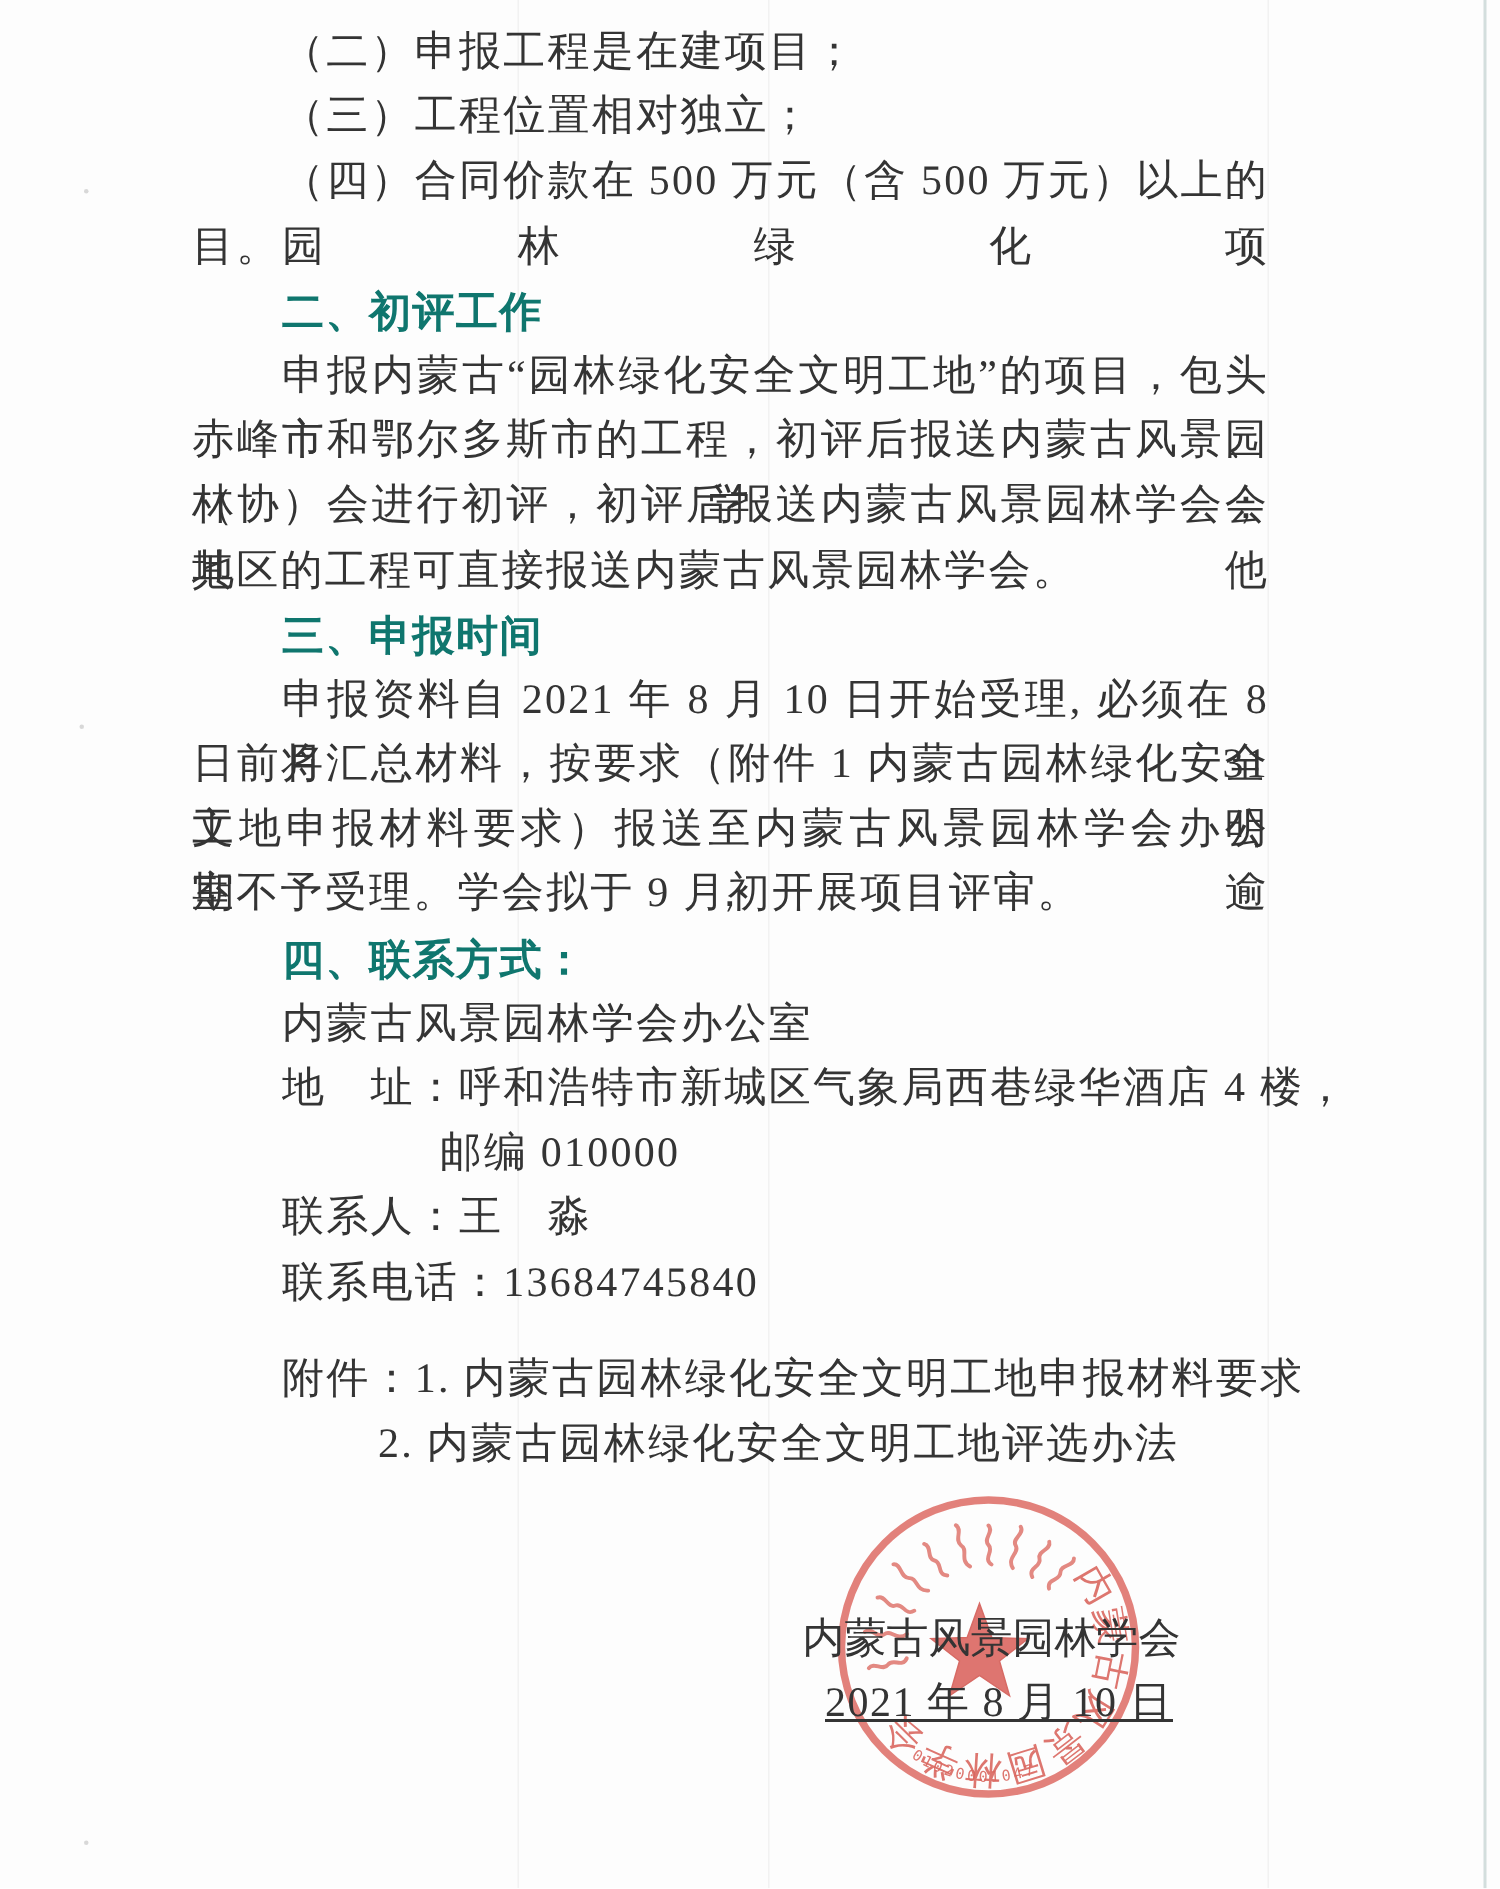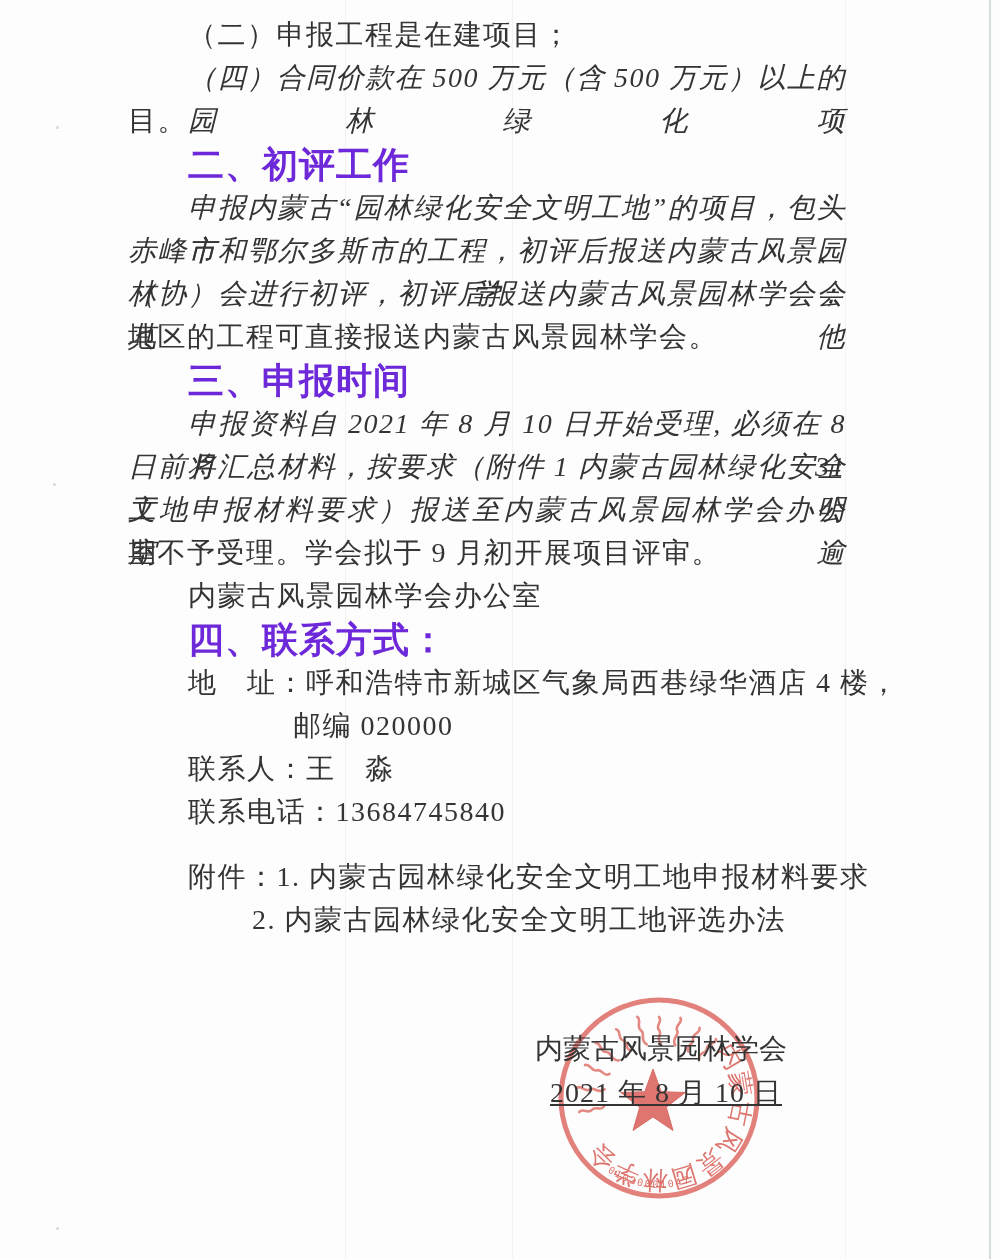--- a/index.html
+++ b/index.html
@@ -14,27 +14,27 @@
   
   .vline{position:absolute;top:0;bottom:0;width:1px;background:#f2f2f2;}
   .vline.edge{width:2px;background:#d3dedd;}
   .speck{position:absolute;width:3px;height:3px;border-radius:50%;background:#b9b9b9;opacity:.55;}
 
   .doc{
     position:absolute;left:128px;top:13px;width:718px;z-index:2;
     font-size:28px;letter-spacing:1.5px;
   }
   .ln{height:43.2px;line-height:43.2px;white-space:nowrap;}
-  .fj{white-space:normal;text-align:justify;text-align-last:justify;font-style:italic;}
+  .fj{white-space:normal;text-align:justify;text-align-last:justify;}
   .ind{padding-left:60px;}
   .ind2{padding-left:165px;}
   .ind3{padding-left:124px;}
   .h{
     font-family:"DejaVu Sans","Liberation Sans",sans-serif;
-    font-weight:700;color:#6d28d9;letter-spacing:1px;font-size:36px;
+    font-weight:700;color:#0f766e;letter-spacing:1px;font-size:28px;
   }
   .sp21{height:21px;}
   .sp86{height:86.4px;}
   .sig-org{padding-left:407px;letter-spacing:0;}
   .sig-date{padding-left:422px;letter-spacing:1px;text-decoration:underline;}
 
   .seal{
     position:absolute;left:548px;top:987px;z-index:1;
     mix-blend-mode:multiply;opacity:.93;
   }
@@ -97,36 +97,37 @@
     <text font-size="25" fill="#d95c54" letter-spacing="1.5" opacity="0.9" font-family="Liberation Serif, DejaVu Serif, serif">
       <textPath href="#ringTextPath">内蒙古风景园林学会</textPath>
     </text>
     <text font-size="10" fill="#d95c54" letter-spacing="2" opacity="0.9" font-family="DejaVu Sans Mono, monospace">
       <textPath href="#serialPath">01020001047</textPath>
     </text>
   </svg>
 
   <div class="doc">
     <div class="ln ind">（二）申报工程是在建项目；</div>
+    <div class="ln ind">（三）工程位置相对独立；</div>
     <div class="ln ind fj">（四）合同价款在 500 万元（含 500 万元）以上的园林绿化项</div>
     <div class="ln">目。</div>
     <div class="ln ind h">二、初评工作</div>
     <div class="ln ind fj">申报内蒙古“园林绿化安全文明工地”的项目，包头市、</div>
     <div class="ln fj">赤峰市和鄂尔多斯市的工程，初评后报送内蒙古风景园林学会</div>
     <div class="ln fj">（协）会进行初评，初评后报送内蒙古风景园林学会；其他</div>
     <div class="ln">地区的工程可直接报送内蒙古风景园林学会。</div>
     <div class="ln ind h">三、申报时间</div>
     <div class="ln ind fj">申报资料自 2021 年 8 月 10 日开始受理, 必须在 8 月 31</div>
     <div class="ln fj">日前将汇总材料，按要求（附件 1 内蒙古园林绿化安全文明</div>
     <div class="ln fj">工地申报材料要求）报送至内蒙古风景园林学会办公室，逾</div>
     <div class="ln">期不予受理。学会拟于 9 月初开展项目评审。</div>
+    <div class="ln ind h">四、联系方式：</div>
     <div class="ln ind">内蒙古风景园林学会办公室</div>
-    <div class="ln ind h">四、联系方式：</div>
     <div class="ln ind">地　址：呼和浩特市新城区气象局西巷绿华酒店 4 楼，</div>
-    <div class="ln ind2">邮编 020000</div>
+    <div class="ln ind2">邮编 010000</div>
     <div class="ln ind">联系人：王　淼</div>
     <div class="ln ind">联系电话：13684745840</div>
     <div class="sp21"></div>
     <div class="ln ind">附件：1. 内蒙古园林绿化安全文明工地申报材料要求</div>
     <div class="ln ind3">2. 内蒙古园林绿化安全文明工地评选办法</div>
     <div class="sp86"></div>
     <div class="ln sig-org">内蒙古风景园林学会</div>
     <div class="ln sig-date">2021 年 8 月 10 日</div>
   </div>
 

